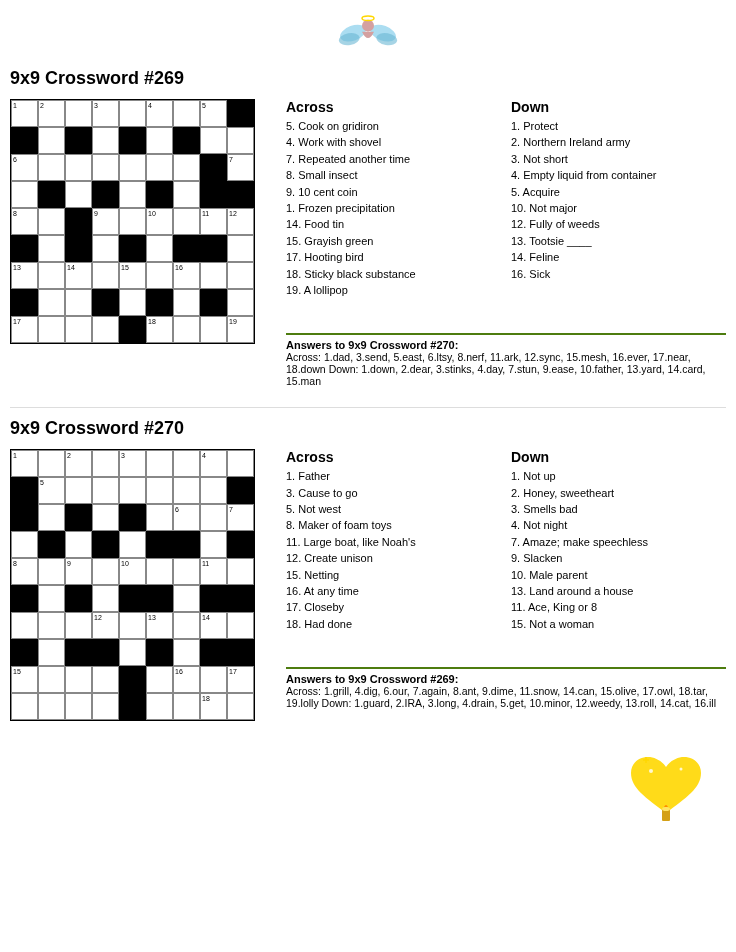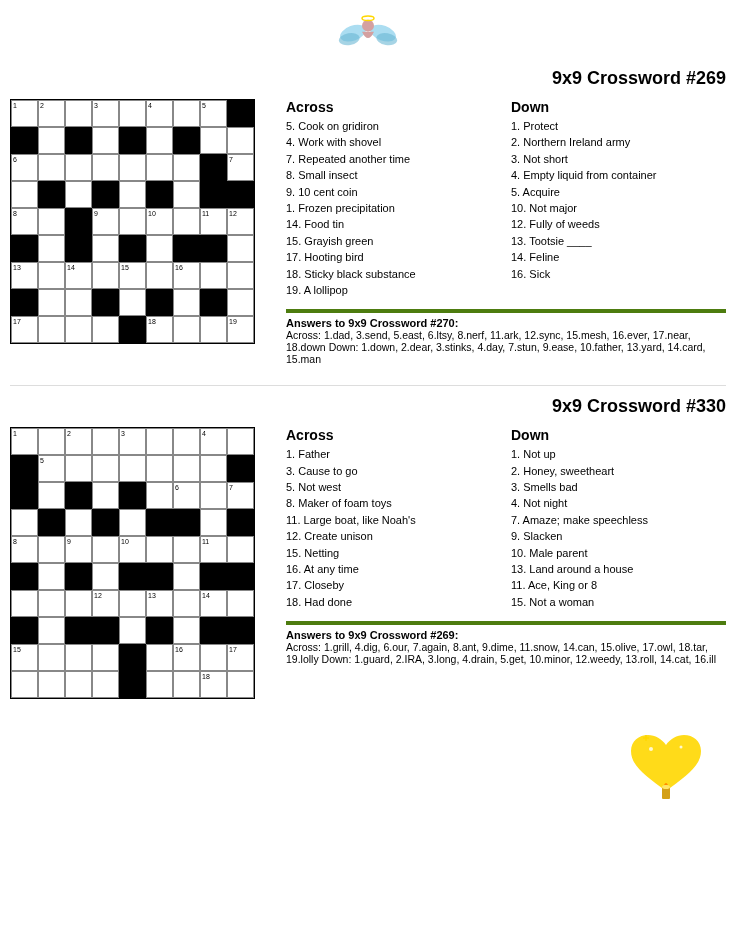--- a/index.html
+++ b/index.html
@@ -23,36 +23,37 @@
     }
     .angel-icon {
       width: 60px;
       height: 50px;
       margin: 0 auto;
       display: block;
     }
     .crossword-title {
       font-size: 18px;
       font-weight: bold;
-      text-align: right;
+      text-align: left;
       margin-bottom: 10px;
     }
     .crossword-section {
       display: flex;
       flex-direction: row;
       margin-bottom: 20px;
       gap: 16px;
     }
     .grid-area {
       flex: 0 0 260px;
     }
     .clues-area {
       flex: 1;
       display: flex;
       flex-direction: column;
+      gap: 24px;
     }
     .clues-columns {
       display: flex;
       flex-direction: row;
       gap: 10px;
     }
     .clues-column {
       flex: 1;
     }
     .clues-header {
@@ -61,21 +62,21 @@
       margin-bottom: 4px;
     }
     .clue-item {
       font-size: 11px;
       line-height: 1.4;
       margin-bottom: 1px;
     }
     .answers-section {
       margin-top: 10px;
       font-size: 10.5px;
-      border-top: 4px solid #4d7c0f;
+      border-top: 2px solid #4d7c0f;
       padding-top: 4px;
     }
     .answers-title {
       font-weight: bold;
       font-size: 11px;
     }
     
     .cw-grid {
       display: inline-block;
       border: 1px solid #000;
@@ -331,21 +332,21 @@
       </div>
       <div class="answers-section">
         <div class="answers-title">Answers to 9x9 Crossword #270:</div>
         <div><span>Across: 1.dad, 3.send, 5.east, 6.ltsy, 8.nerf, 11.ark, 12.sync, 15.mesh, 16.ever, 17.near, 18.down</span> <span>Down: 1.down, 2.dear, 3.stinks, 4.day, 7.stun, 9.ease, 10.father, 13.yard, 14.card, 15.man</span></div>
       </div>
     </div>
   </div>
 
   <hr class="divider">
 
-  <div class="crossword-title">9x9 Crossword #330</div>
+  <div class="crossword-title">9x9 Crossword #270</div>
 
   <div class="crossword-section">
     <div class="grid-area">
       
       <div class="cw-grid">
         
         <div class="cw-row">
           <div class="cw-cell">
               <span class="cell-num">1</span>
             </div>

